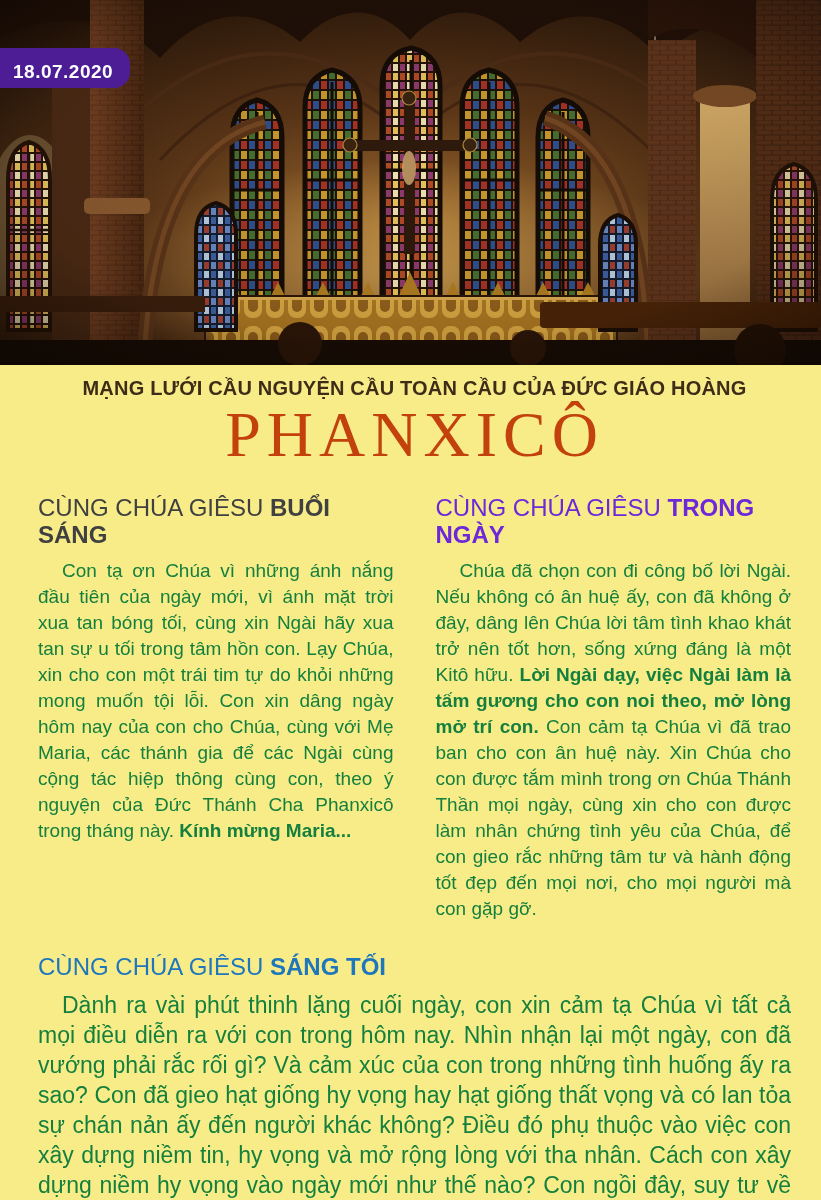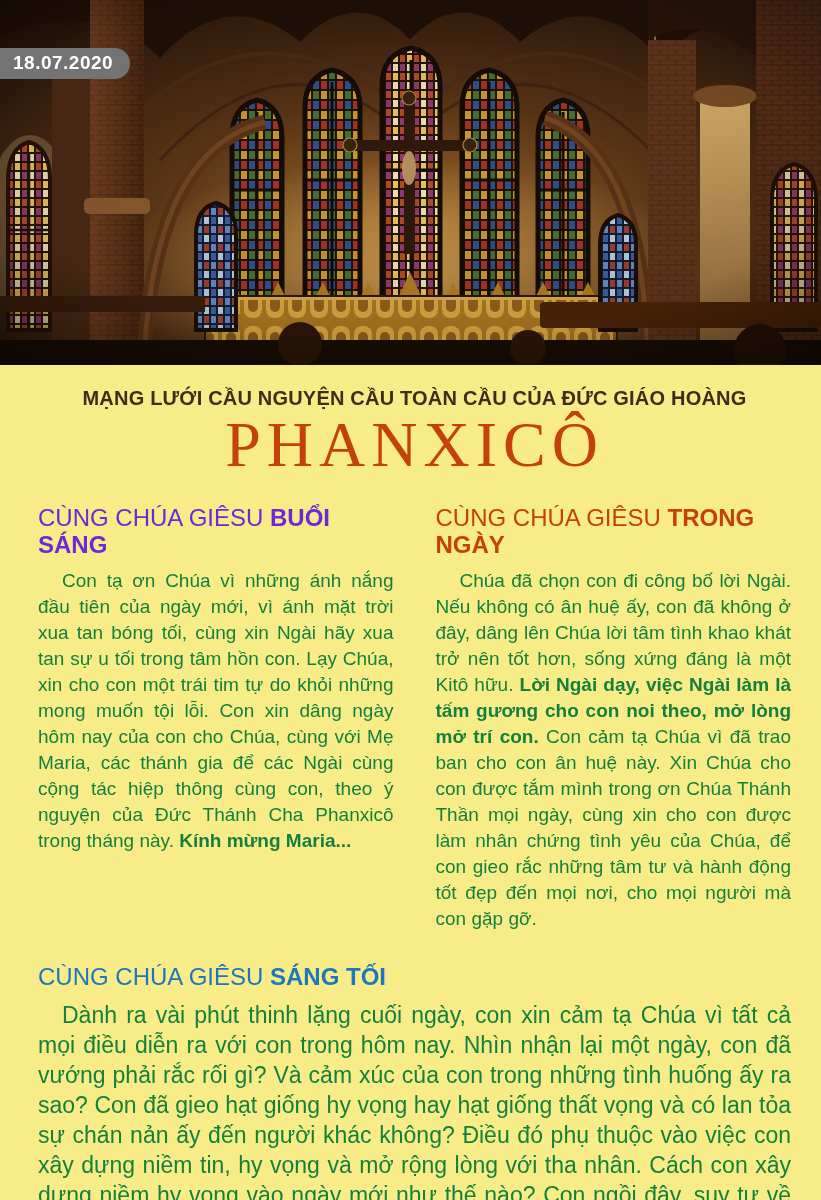--- a/index.html
+++ b/index.html
@@ -7,45 +7,45 @@
   .page {
     width:821px; height:1200px; margin:0 auto; position:relative;
     background:#f8ec89; overflow:hidden;
     font-family:"Liberation Sans", sans-serif;
   }
   
   .photo { position:relative; width:821px; height:365px; background:#1c0f06; overflow:hidden; }
   .photo svg { display:block; width:821px; height:365px; }
   .date-badge {
     position:absolute; top:48px; left:0;
-    background:#737373; color:#ffffff;
+    background:#4c1d95; color:#ffffff;
     font-size:19px; font-weight:bold; letter-spacing:.5px;
-    padding:4px 17px 5px 13px;
+    padding:13px 17px 5px 13px;
     border-radius:0 16px 16px 0;
   }
   
   .content {
-    height:835px; padding:20px 30px 18px 38px;
+    height:835px; padding:10px 30px 18px 38px;
     display:flex; flex-direction:column;
   }
   .subtitle {
     text-align:center; font-size:20px; font-weight:bold;
     color:#3e2c17; letter-spacing:.2px; margin-top:2px;
   }
   .page-title {
     text-align:center; font-family:"Liberation Serif", serif;
     font-size:64px; font-weight:normal; color:#c2410c;
     letter-spacing:6px; line-height:1.02; margin-top:2px;
   }
   .columns { display:flex; gap:42px; margin-top:28px; }
   .col { flex:1; min-width:0; }
   .sec-heading { font-size:24px; font-weight:normal; line-height:1.1; margin-bottom:10px; letter-spacing:0; }
   .sec-heading .emph { font-weight:bold; }
-  .morning .sec-heading { color:#6d28d9; }
-  .day .sec-heading { color:#c2410c; }
+  .morning .sec-heading { color:#404040; }
+  .day .sec-heading { color:#6d28d9; }
   .evening .sec-heading { color:#1e76bc; }
   .body-text {
     font-size:19px; line-height:26px; color:#15803d;
     text-align:justify; text-indent:24px;
   }
   .body-text .bold { font-weight:bold; }
   .evening { margin-top:32px; }
   .evening .body-text { font-size:23px; line-height:30px; }
 </style>
 </head>

